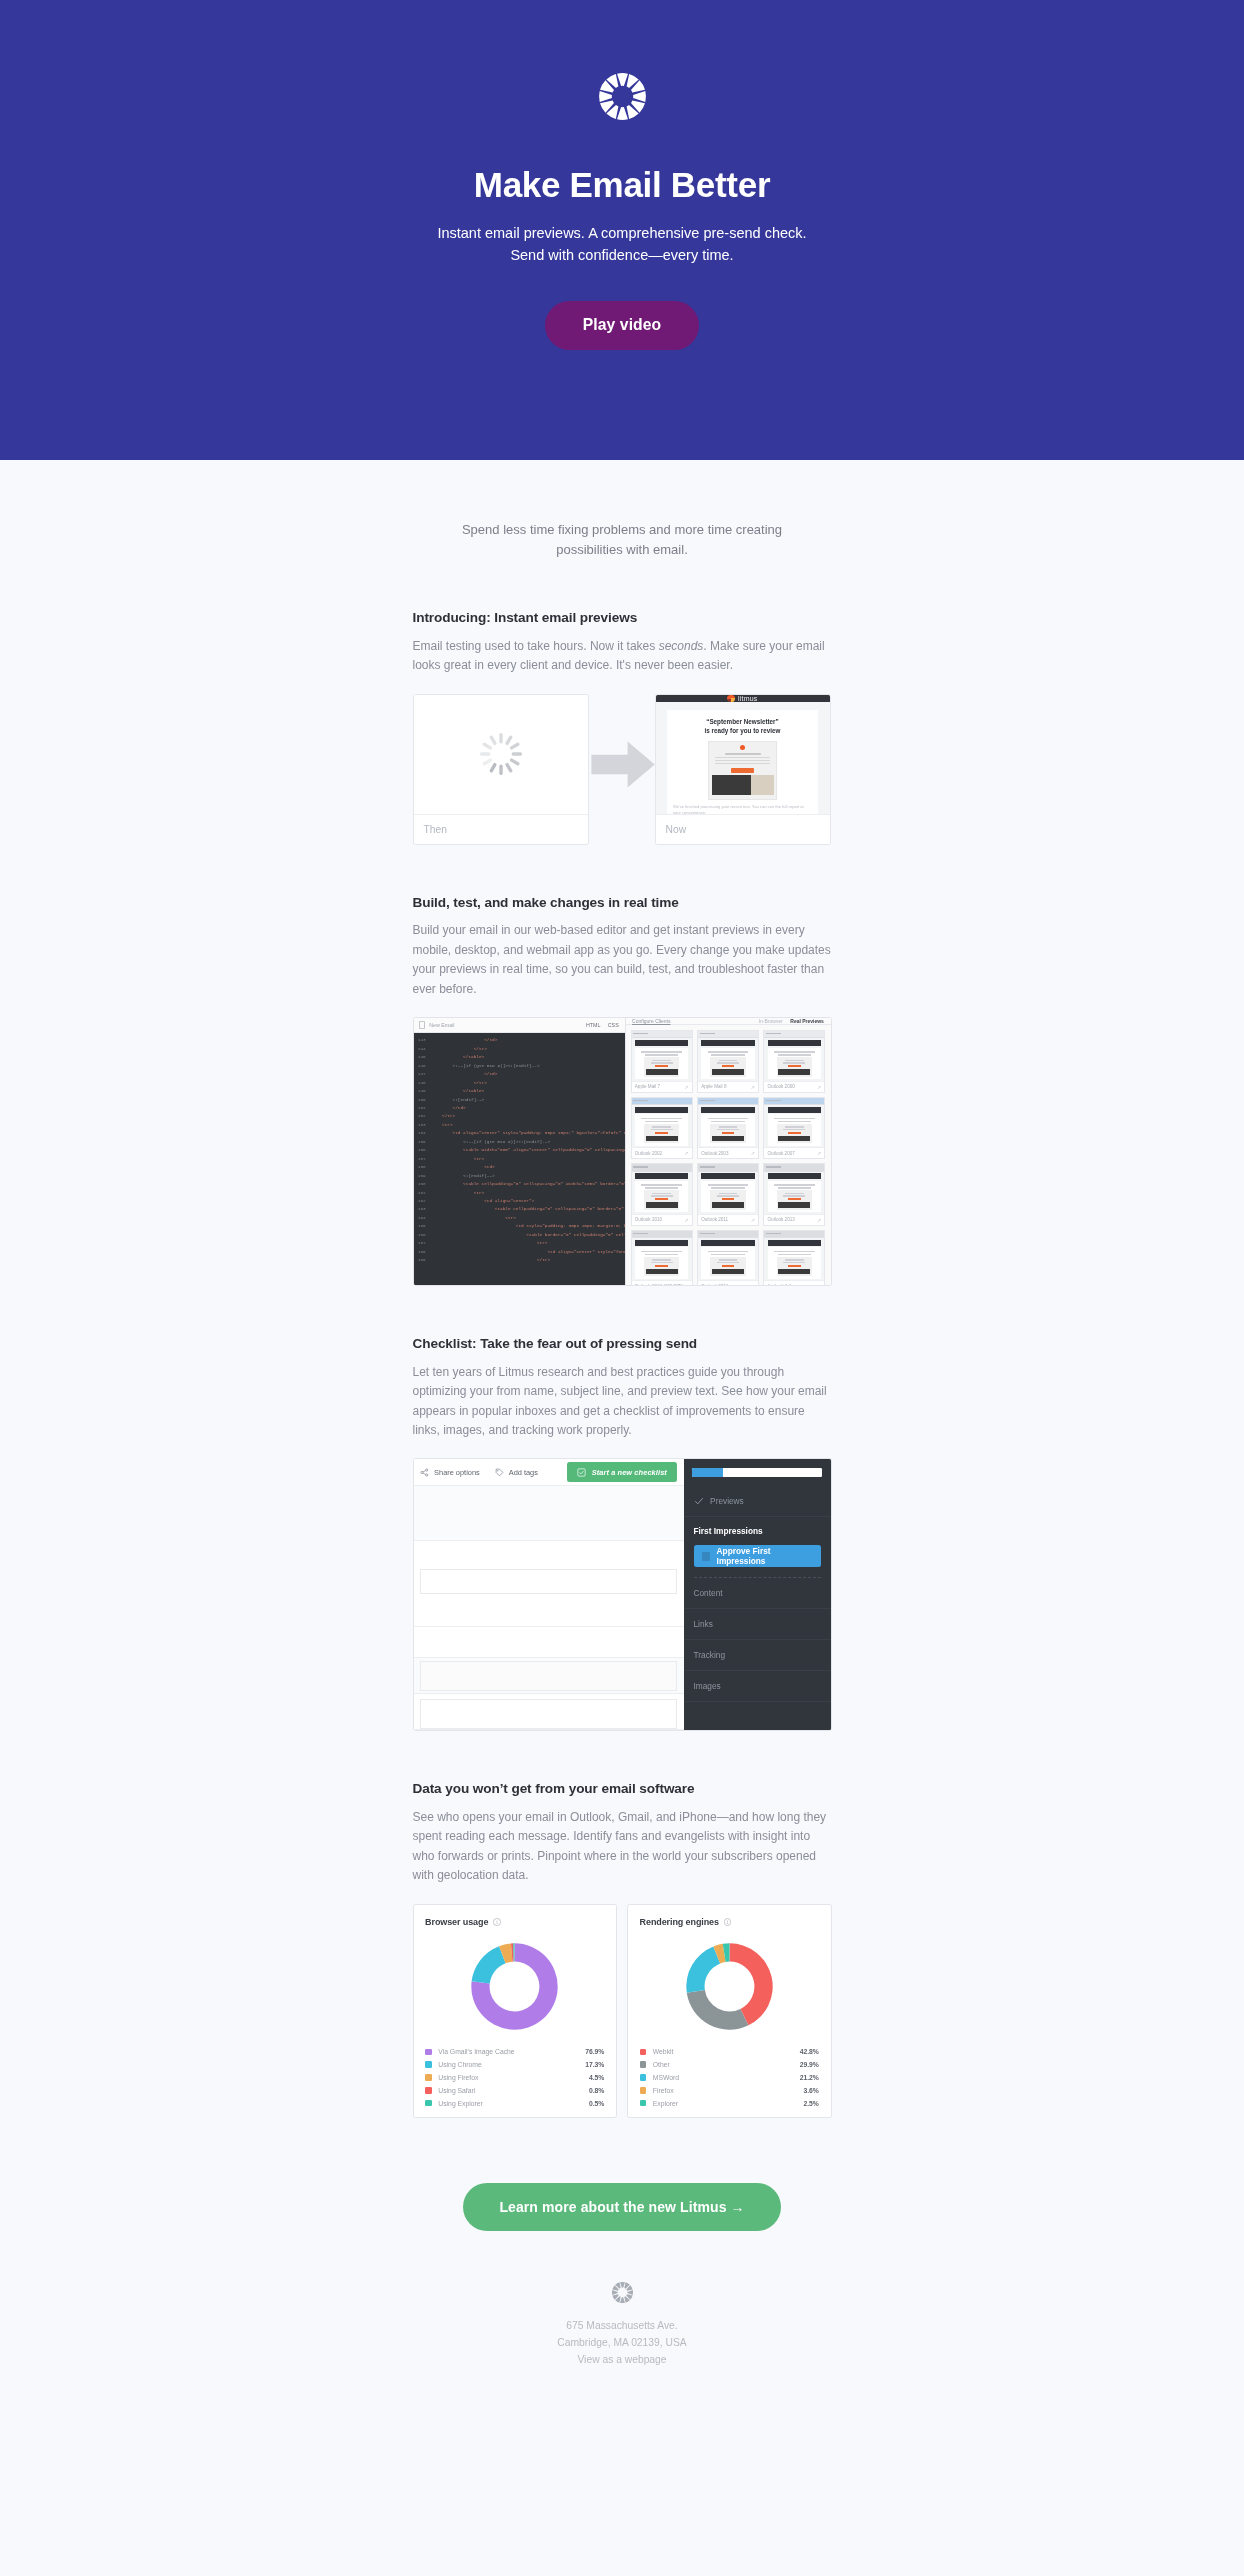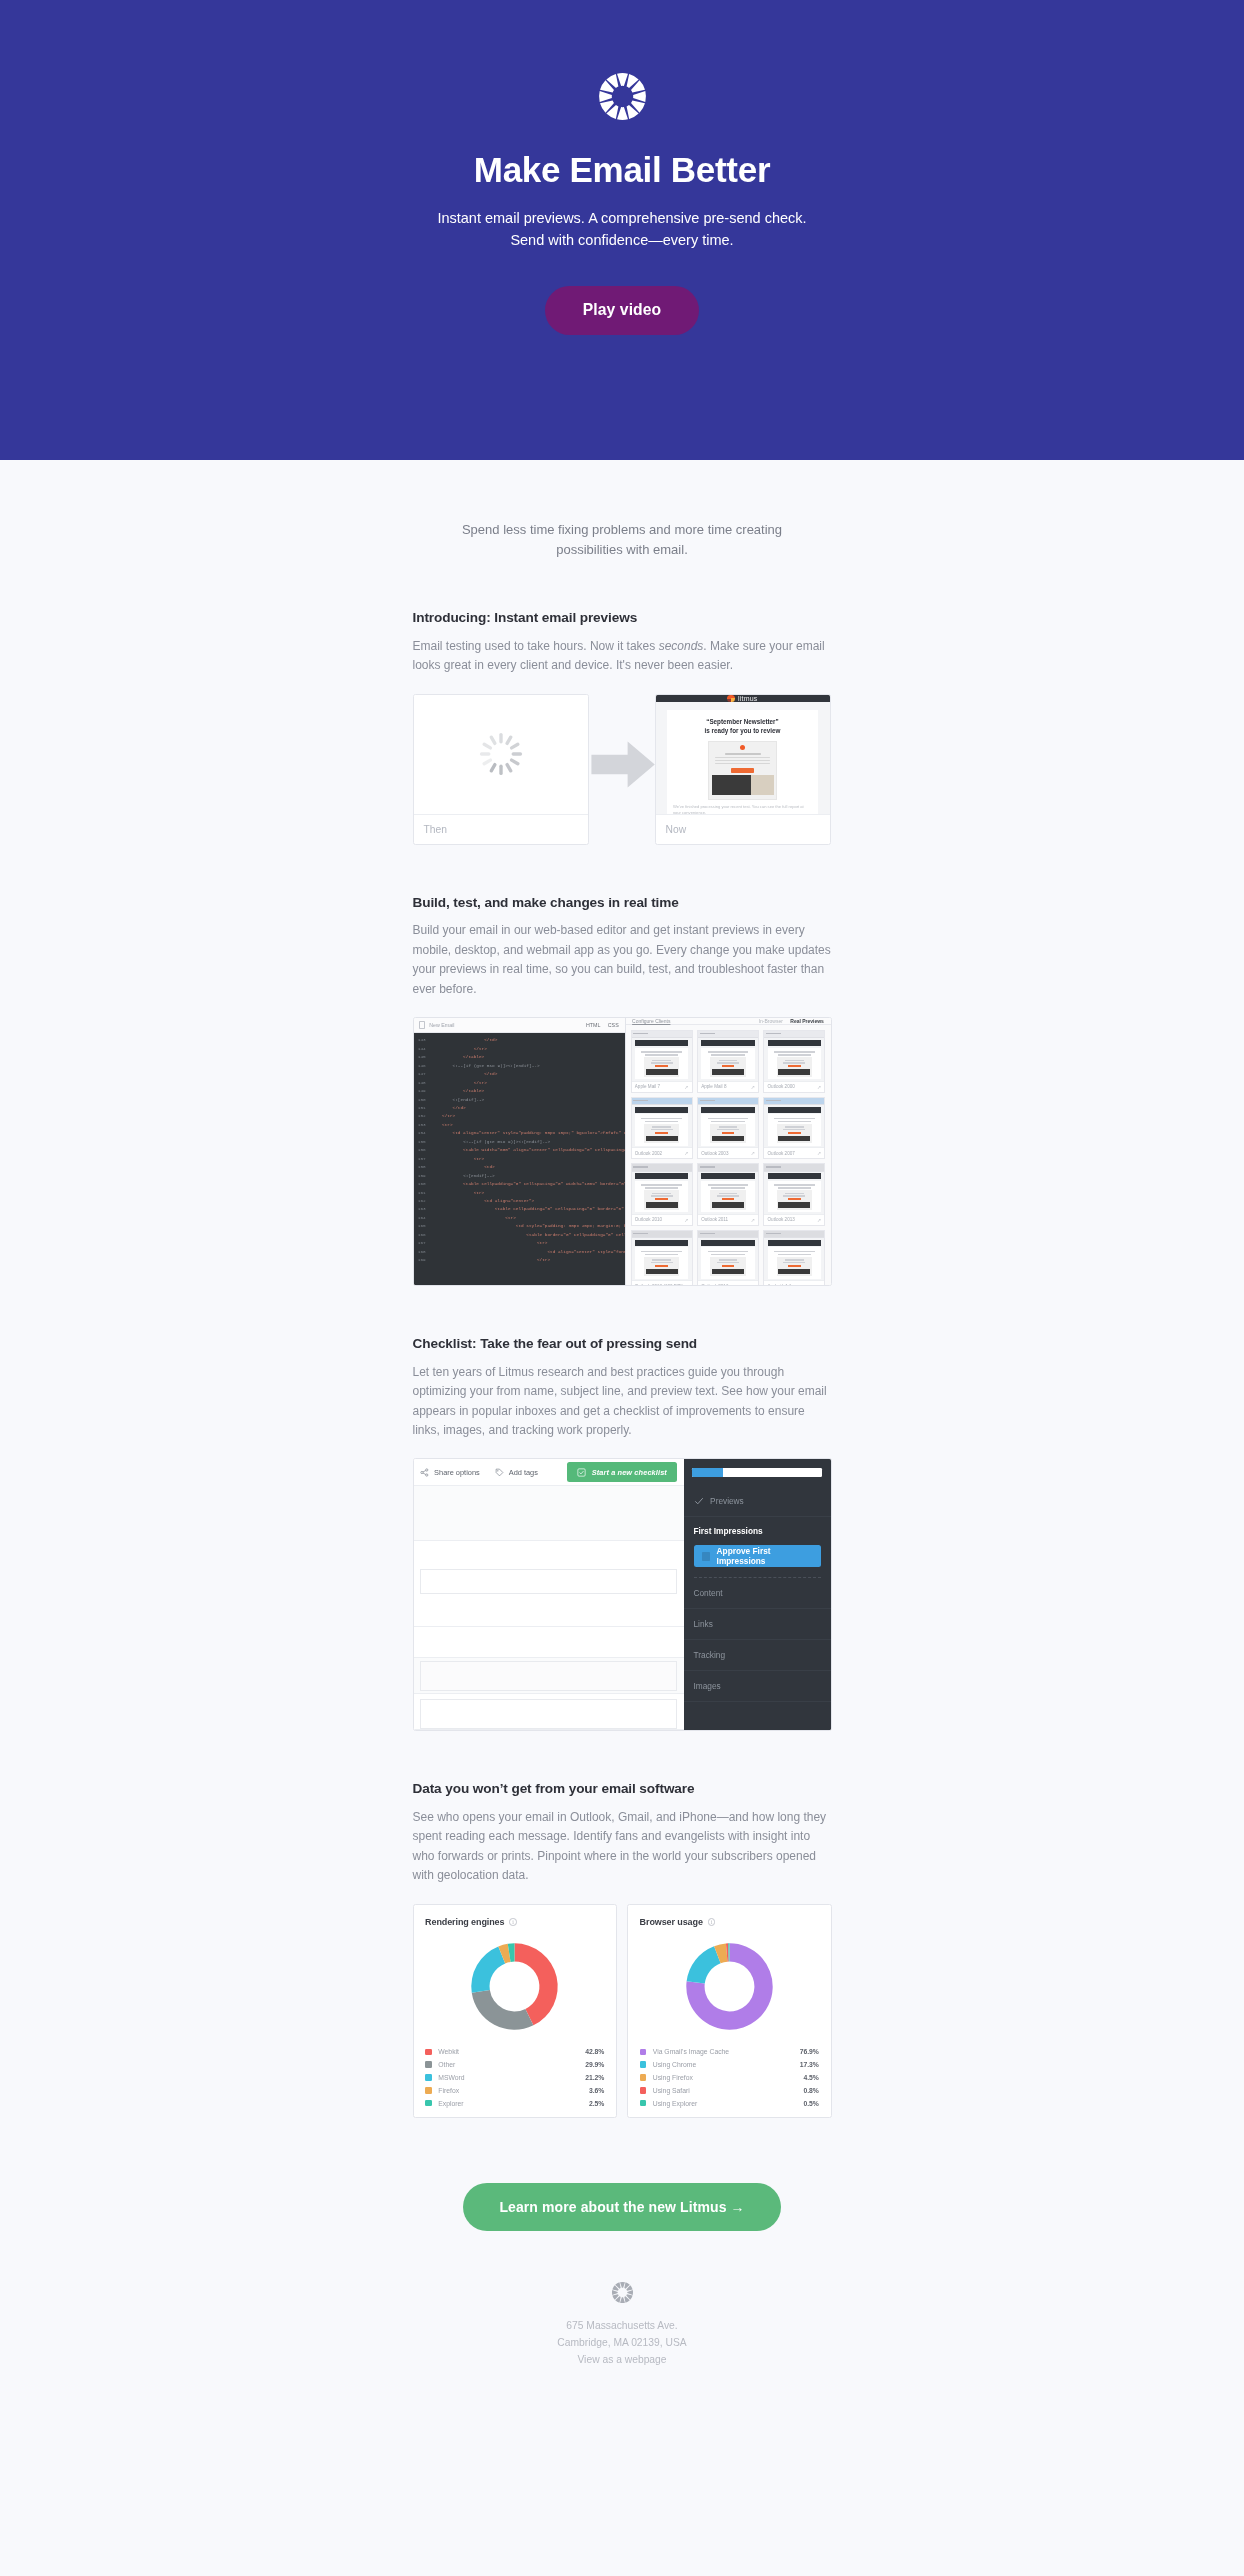--- a/index.html
+++ b/index.html
@@ -18,21 +18,21 @@
     display: flex; flex-direction: column;
     align-items: center;
     padding-top: 71px;
   }
   .hero-logo { width: 51px; height: 51px; }
   .hero-title {
     color: #ffffff;
     font-size: 35px;
     font-weight: bold;
     letter-spacing: -0.3px;
-    margin-top: 28px;
+    margin-top: 43px;
     text-align: center;
   }
   .hero-sub {
     color: #ffffff;
     font-size: 14.5px;
     line-height: 1.52;
     text-align: center;
     margin-top: 16.5px;
     max-width: 389px;
   }
@@ -788,20 +788,62 @@
       </div>
 
       <div class="section">
         <div class="sec-title">Data you won’t get from your email software</div>
         <div class="sec-body">See who opens your email in Outlook, Gmail, and iPhone—and how long they spent reading each message. Identify fans and evangelists with insight into who forwards or prints. Pinpoint where in the world your subscribers opened with geolocation data.</div>
 
         <div class="figure">
           <div class="analytics" id="charts">
               <div class="chart-card">
         <div class="chart-head">
+          <span class="chart-title">Browser usage</span>
+          <span class="info-i">i</span>
+        </div>
+        <div class="donut-wrap">
+          <svg width="103" height="103" viewBox="0 0 124 124">
+                    <path d="M62.00 10.00 A52 52 0 1 1 10.37 55.81 L32.21 58.43 A30 30 0 1 0 62.00 32.00 Z" fill="#b07de8"></path>
+                    <path d="M10.37 55.81 A52 52 0 0 1 43.47 13.41 L51.31 33.97 A30 30 0 0 0 32.21 58.43 Z" fill="#3bc1dd"></path>
+                    <path d="M43.47 13.41 A52 52 0 0 1 57.76 10.17 L59.55 32.10 A30 30 0 0 0 51.31 33.97 Z" fill="#edab53"></path>
+                    <path d="M57.76 10.17 A52 52 0 0 1 60.37 10.03 L61.06 32.01 A30 30 0 0 0 59.55 32.10 Z" fill="#f4605c"></path>
+                    <path d="M60.37 10.03 A52 52 0 0 1 62.00 10.00 L62.00 32.00 A30 30 0 0 0 61.06 32.01 Z" fill="#38c6ad"></path>
+                  </svg>
+        </div>
+        <div class="legend">
+      <div class="lg-row">
+        <span class="lg-sw" style="background:#b07de8"></span>
+        <span class="lg-name">Via Gmail's Image Cache</span>
+        <span class="lg-val">76.9%</span>
+      </div>
+      <div class="lg-row">
+        <span class="lg-sw" style="background:#3bc1dd"></span>
+        <span class="lg-name">Using Chrome</span>
+        <span class="lg-val">17.3%</span>
+      </div>
+      <div class="lg-row">
+        <span class="lg-sw" style="background:#edab53"></span>
+        <span class="lg-name">Using Firefox</span>
+        <span class="lg-val">4.5%</span>
+      </div>
+      <div class="lg-row">
+        <span class="lg-sw" style="background:#f4605c"></span>
+        <span class="lg-name">Using Safari</span>
+        <span class="lg-val">0.8%</span>
+      </div>
+      <div class="lg-row">
+        <span class="lg-sw" style="background:#38c6ad"></span>
+        <span class="lg-name">Using Explorer</span>
+        <span class="lg-val">0.5%</span>
+      </div>
+                </div>
+      </div>
+              <div class="chart-card">
+        <div class="chart-head">
           <span class="chart-title">Rendering engines</span>
           <span class="info-i">i</span>
         </div>
         <div class="donut-wrap">
           <svg width="103" height="103" viewBox="0 0 124 124">
                     <path d="M62.00 10.00 A52 52 0 0 1 84.73 108.77 L75.11 88.98 A30 30 0 0 0 62.00 32.00 Z" fill="#f4605c"></path>
                     <path d="M84.73 108.77 A52 52 0 0 1 10.54 69.49 L32.31 66.32 A30 30 0 0 0 75.11 88.98 Z" fill="#8b9497"></path>
                     <path d="M10.54 69.49 A52 52 0 0 1 42.55 13.77 L50.78 34.18 A30 30 0 0 0 32.31 66.32 Z" fill="#3bc1dd"></path>
                     <path d="M42.55 13.77 A52 52 0 0 1 53.87 10.64 L57.31 32.37 A30 30 0 0 0 50.78 34.18 Z" fill="#edab53"></path>
                     <path d="M53.87 10.64 A52 52 0 0 1 62.00 10.00 L62.00 32.00 A30 30 0 0 0 57.31 32.37 Z" fill="#38c6ad"></path>
@@ -825,62 +867,20 @@
       </div>
       <div class="lg-row">
         <span class="lg-sw" style="background:#edab53"></span>
         <span class="lg-name">Firefox</span>
         <span class="lg-val">3.6%</span>
       </div>
       <div class="lg-row">
         <span class="lg-sw" style="background:#38c6ad"></span>
         <span class="lg-name">Explorer</span>
         <span class="lg-val">2.5%</span>
-      </div>
-                </div>
-      </div>
-              <div class="chart-card">
-        <div class="chart-head">
-          <span class="chart-title">Browser usage</span>
-          <span class="info-i">i</span>
-        </div>
-        <div class="donut-wrap">
-          <svg width="103" height="103" viewBox="0 0 124 124">
-                    <path d="M62.00 10.00 A52 52 0 1 1 10.37 55.81 L32.21 58.43 A30 30 0 1 0 62.00 32.00 Z" fill="#b07de8"></path>
-                    <path d="M10.37 55.81 A52 52 0 0 1 43.47 13.41 L51.31 33.97 A30 30 0 0 0 32.21 58.43 Z" fill="#3bc1dd"></path>
-                    <path d="M43.47 13.41 A52 52 0 0 1 57.76 10.17 L59.55 32.10 A30 30 0 0 0 51.31 33.97 Z" fill="#edab53"></path>
-                    <path d="M57.76 10.17 A52 52 0 0 1 60.37 10.03 L61.06 32.01 A30 30 0 0 0 59.55 32.10 Z" fill="#f4605c"></path>
-                    <path d="M60.37 10.03 A52 52 0 0 1 62.00 10.00 L62.00 32.00 A30 30 0 0 0 61.06 32.01 Z" fill="#38c6ad"></path>
-                  </svg>
-        </div>
-        <div class="legend">
-      <div class="lg-row">
-        <span class="lg-sw" style="background:#b07de8"></span>
-        <span class="lg-name">Via Gmail's Image Cache</span>
-        <span class="lg-val">76.9%</span>
-      </div>
-      <div class="lg-row">
-        <span class="lg-sw" style="background:#3bc1dd"></span>
-        <span class="lg-name">Using Chrome</span>
-        <span class="lg-val">17.3%</span>
-      </div>
-      <div class="lg-row">
-        <span class="lg-sw" style="background:#edab53"></span>
-        <span class="lg-name">Using Firefox</span>
-        <span class="lg-val">4.5%</span>
-      </div>
-      <div class="lg-row">
-        <span class="lg-sw" style="background:#f4605c"></span>
-        <span class="lg-name">Using Safari</span>
-        <span class="lg-val">0.8%</span>
-      </div>
-      <div class="lg-row">
-        <span class="lg-sw" style="background:#38c6ad"></span>
-        <span class="lg-name">Using Explorer</span>
-        <span class="lg-val">0.5%</span>
       </div>
                 </div>
       </div>
             </div>
         </div>
       </div>
 
       <div class="cta-wrap">
         <button class="cta-btn">Learn more about the new Litmus →</button>
       </div>

